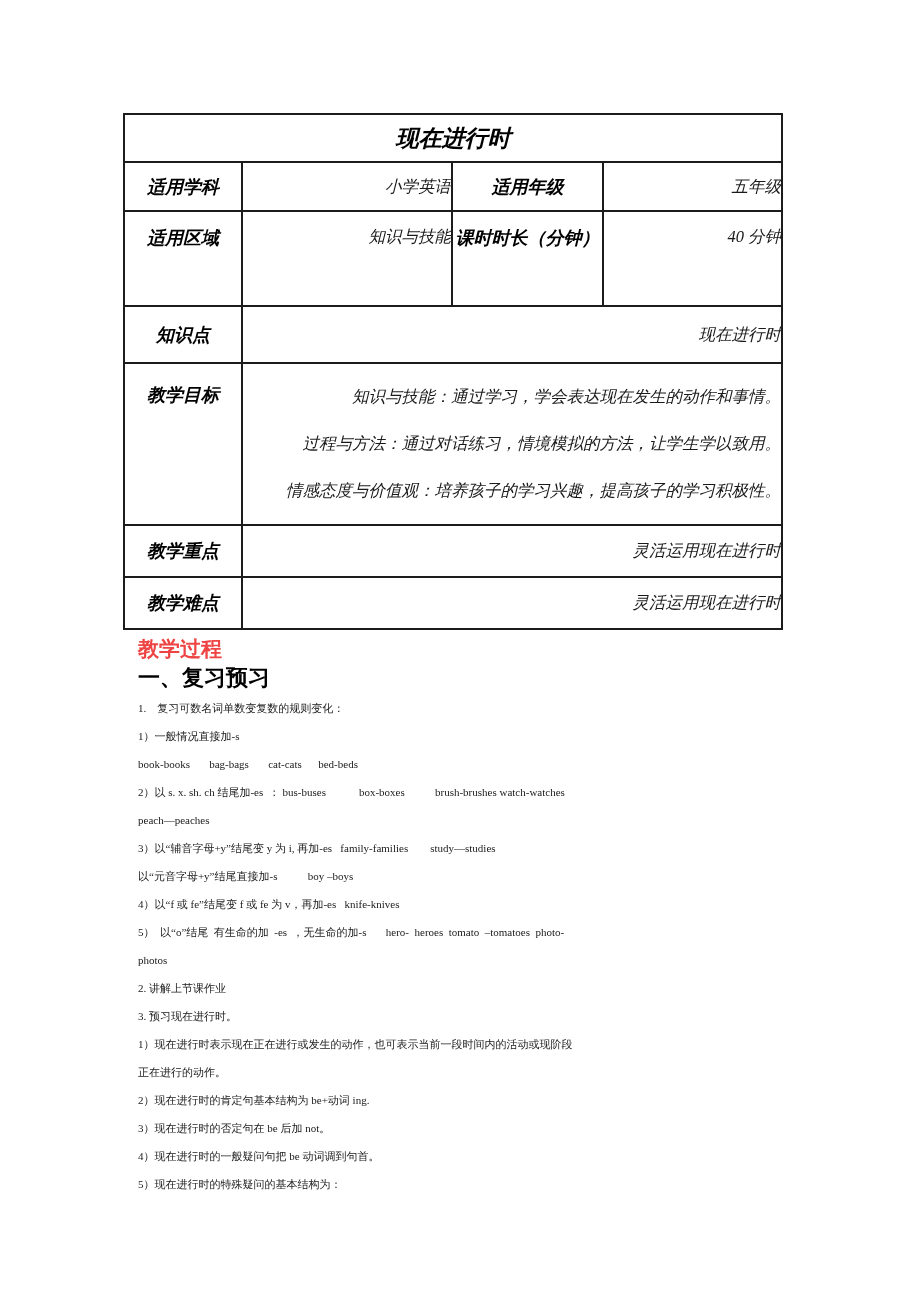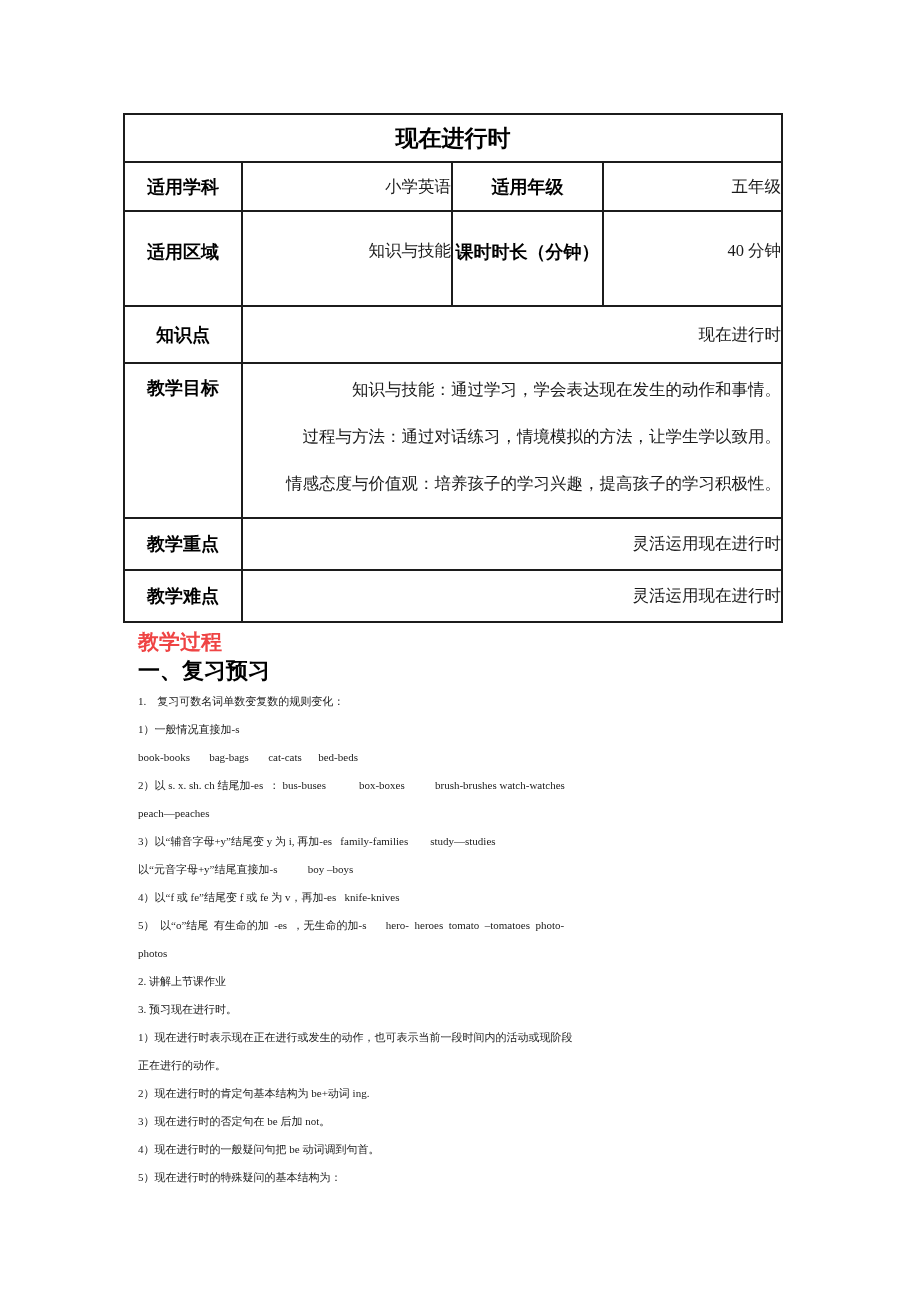--- a/index.html
+++ b/index.html
@@ -16,20 +16,21 @@
   .content {
     position: absolute;
     left: 123px;
     top: 113px;
     width: 658px;
   }
   table.lesson-table {
     width: 658px;
     table-layout: fixed;
     border-collapse: collapse;
+    font-style: italic;
   }
   table.lesson-table td, table.lesson-table th {
     border: 2px solid #1c1c1c;
     overflow: hidden;
   }
   .col1 { width: 118px; }
   .col2 { width: 210px; }
   .col3 { width: 151px; }
   .col4 { width: 179px; }
   td.doc-title {
@@ -53,24 +54,24 @@
   td.val {
     font-family: "Liberation Serif", serif;
     font-size: 16.5px;
     color: #1a1a1a;
     text-align: right;
     vertical-align: middle;
     padding-left: 10px;
   }
   tr.r-meta1 { height: 49px; }
   tr.r-meta2 { height: 95px; }
-  tr.r-meta2 th.lbl, tr.r-meta2 td.val { vertical-align: top; padding-top: 28px; }
+  tr.r-meta2 th.lbl, tr.r-meta2 td.val { vertical-align: top; padding-top: 14px; }
   tr.r-know { height: 57px; }
   tr.r-goal { height: 144px; }
-  tr.r-goal th.lbl, tr.r-goal td.val { vertical-align: top; padding-top: 12px; border-radius: 25px; }
+  tr.r-goal th.lbl, tr.r-goal td.val { vertical-align: top; padding-top: 19px; border-radius: 25px; }
   tr.r-goal td.val p { line-height: 28px; margin-bottom: 19px; }
   tr.r-key { height: 52px; }
   tr.r-diff { height: 52px; }
   .below {
     padding-left: 15px;
     padding-top: 5px;
   }
   .h-process {
     font-family: "Liberation Sans", sans-serif;
     font-weight: bold;

